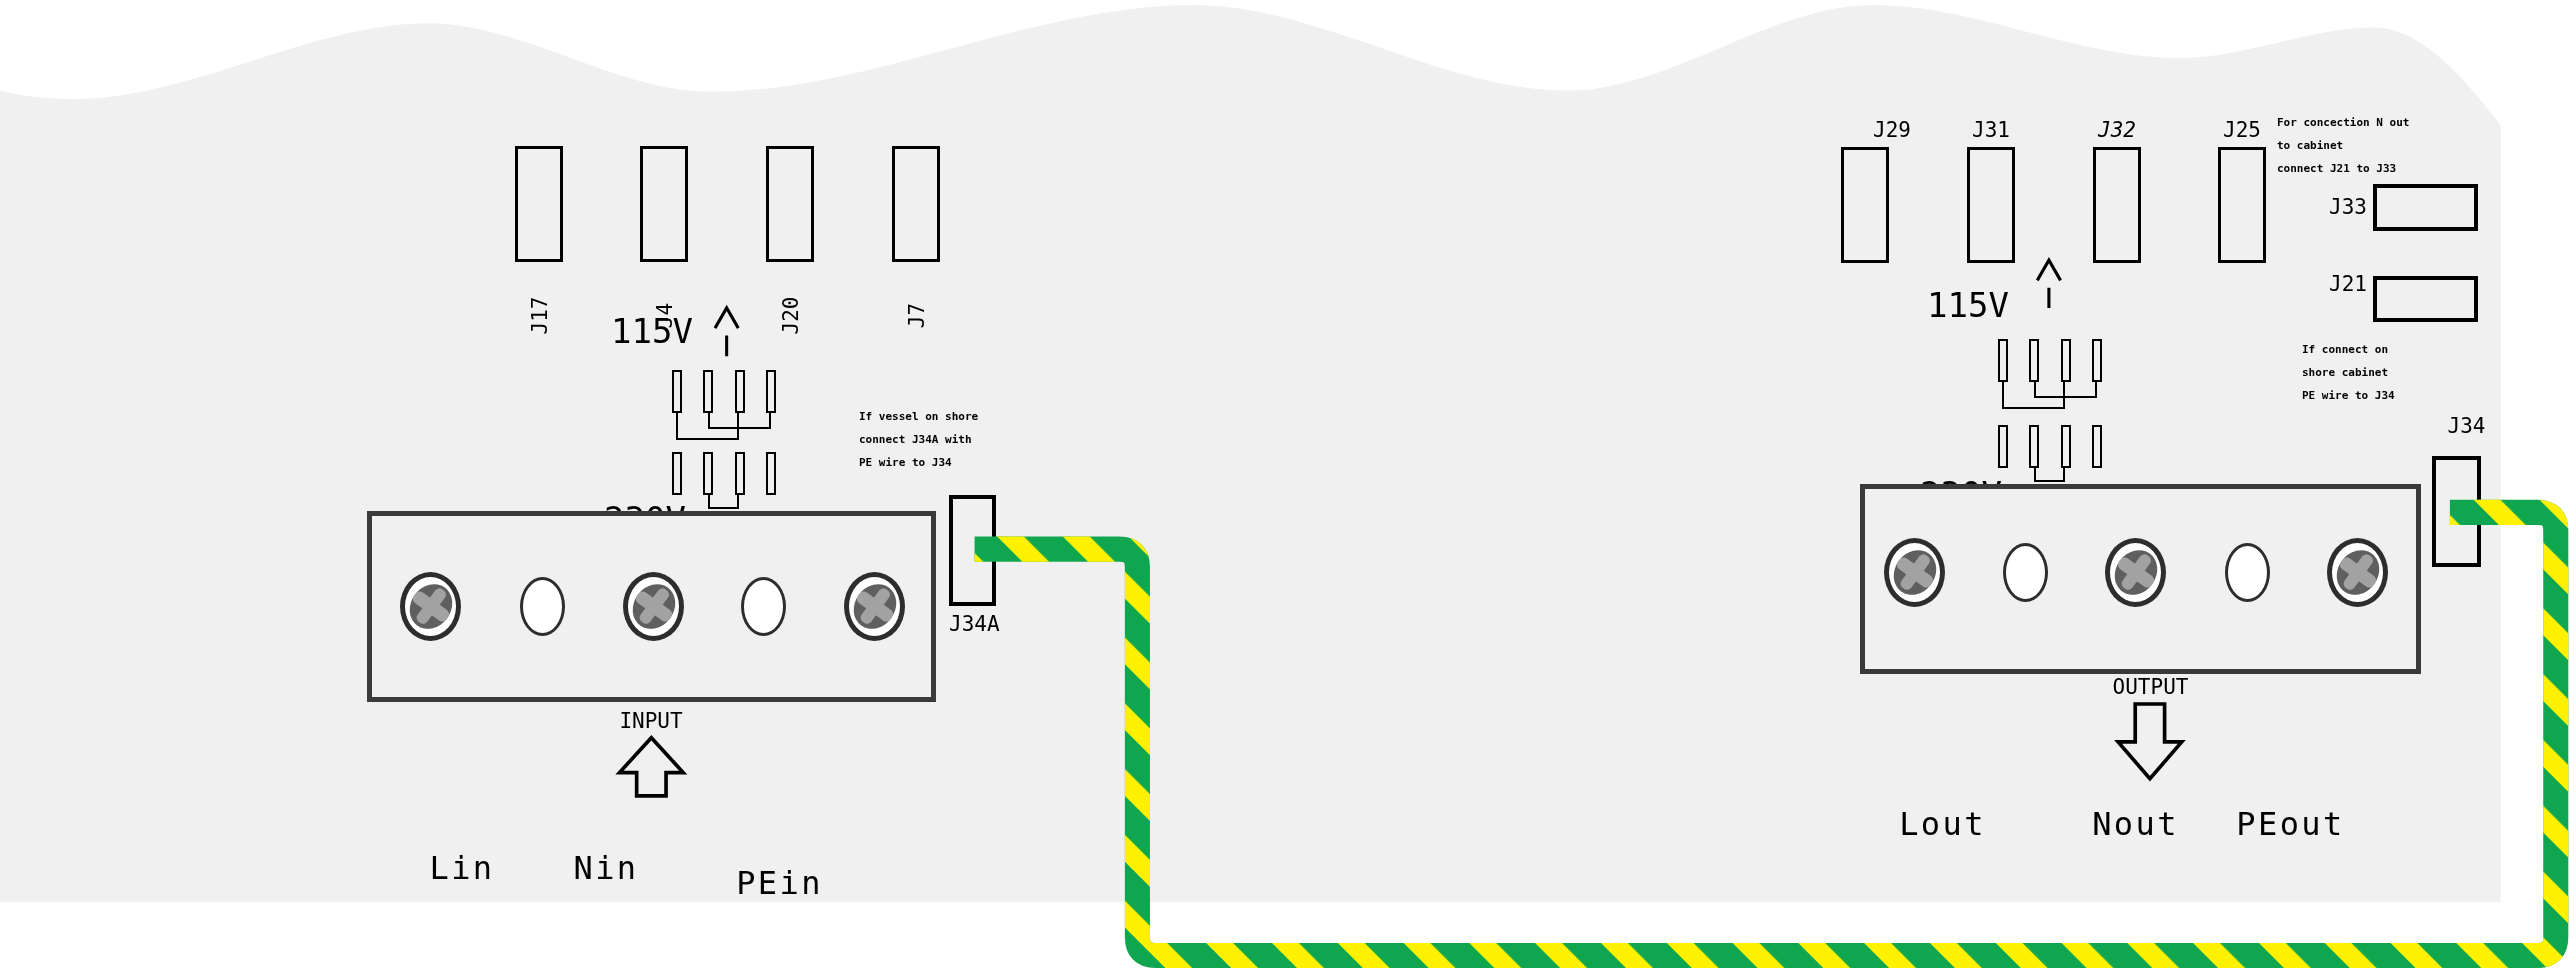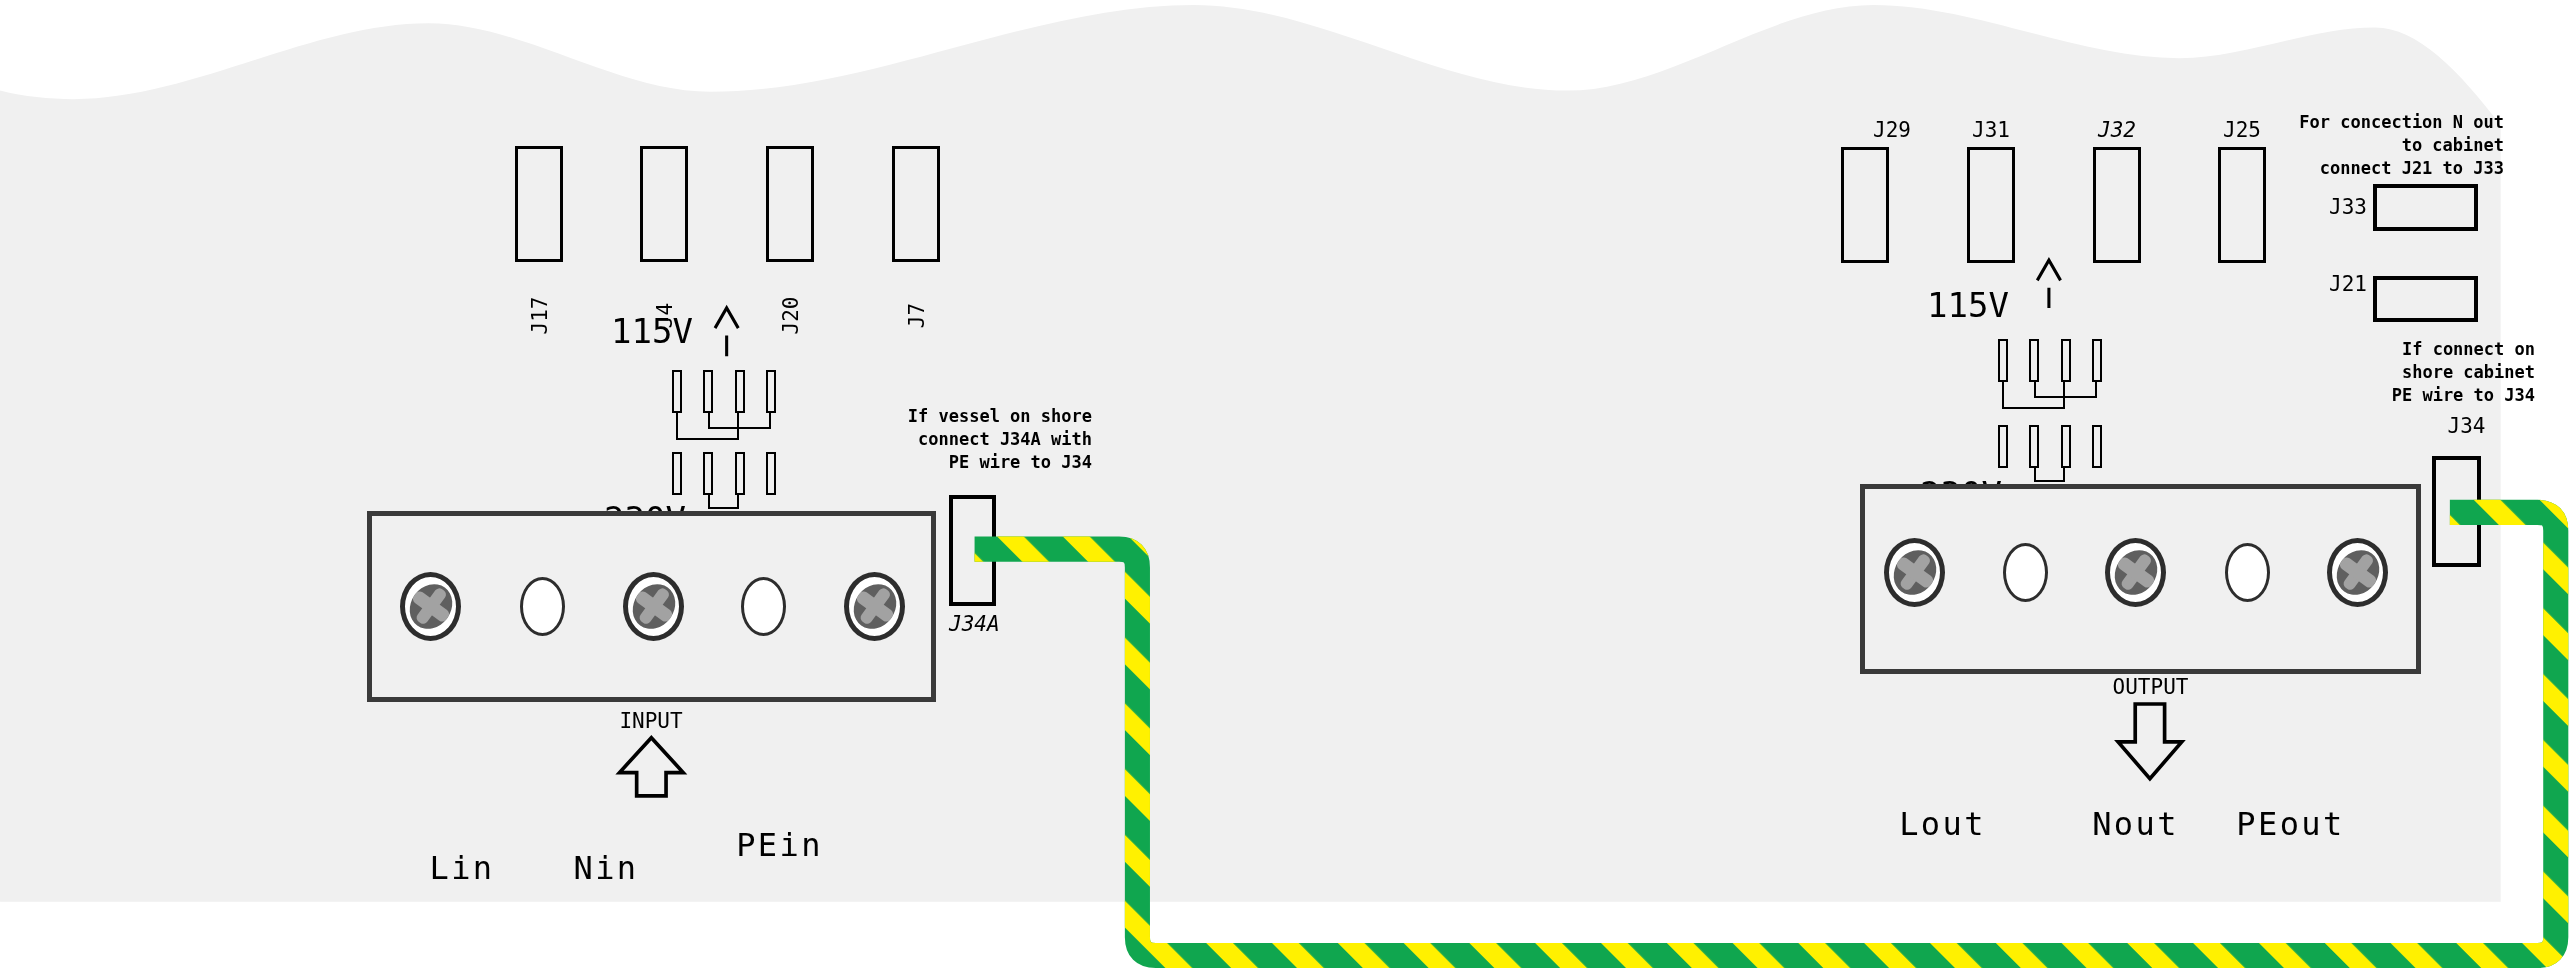--- a/index.html
+++ b/index.html
@@ -23,21 +23,21 @@
   .screw-disc::after{content:"";position:absolute;top:50%;left:0px;width:40px;height:12.2px;
               margin-top:-6.1px;background:#a2a2a2;border-radius:4.9px;}
   .oval{width:45px;height:59px;border:3.7px solid #2d2d2d;border-radius:50%;background:#fff;}
   
   .txt{white-space:pre;}
   .center{text-align:center;}
   .right{text-align:right;}
   .fs34{font-size:21px;line-height:24.5px;}
   .fs52{font-size:32px;line-height:34px;}
   .fs56{font-size:34px;line-height:38px;}
-  .note{font-weight:bold;font-size:17px;line-height:23px;text-align:right;}
+  .note{font-weight:bold;font-size:11px;line-height:23px;text-align:left;}
   .rot{transform:rotate(-90deg);}
 </style>
 </head>
 <body>
 
 <div id="page">
 
   <svg class="layer" width="2576" height="977" viewBox="0 0 4208 1596">
     <path d="M 0 148 C 40 158 80 162 120 162 C 313 162 507 38 700 38
              C 853 38 1007 150 1160 150 C 1423 150 1687 8 1950 8
@@ -88,24 +88,24 @@
     </div>
   <div class="abs oval" style="left:741px;top:577px;"></div>
   <div class="abs screw" style="left:844px;top:572px;">
       <div class="screw-disc"></div>
     </div>
 
   <div class="abs txt fs34 center" style="left:590px;top:709px;width:122px;">INPUT</div>
 
   <div class="abs txt fs52 center" style="left:401px;top:851px;width:122px;letter-spacing:2.4px;">Lin</div>
   <div class="abs txt fs52 center" style="left:545px;top:851px;width:122px;letter-spacing:2.4px;">Nin</div>
-  <div class="abs txt fs52 center" style="left:706px;top:828px;width:147px;letter-spacing:2.4px;">PEin</div>
+  <div class="abs txt fs52 center" style="left:706px;top:866px;width:147px;letter-spacing:2.4px;">PEin</div>
 
   <div class="abs hbox" style="left:949px;top:495px;width:47px;height:111px;"></div>
-  <div class="abs txt fs34" style="left:949px;top:612px;font-style:italic;">J34A</div>
+  <div class="abs txt fs34" style="left:949px;top:612px;">J34A</div>
 
   <div class="abs txt fs34 center" style="left:1819px;top:118px;width:92px;text-align:right;">J29</div>
   <div class="abs txt fs34 center" style="left:1945px;top:118px;width:92px;">J31</div>
   <div class="abs txt fs34 center" style="left:2071px;top:118px;width:92px;font-style:italic;">J32</div>
   <div class="abs txt fs34 center" style="left:2196px;top:118px;width:92px;">J25</div>
 
   <div class="abs vconn" style="left:1841px;top:147px;width:48px;height:116px;"></div>
   <div class="abs vconn" style="left:1967px;top:147px;width:48px;height:116px;"></div>
   <div class="abs vconn" style="left:2093px;top:147px;width:48px;height:116px;"></div>
   <div class="abs vconn" style="left:2218px;top:147px;width:48px;height:116px;"></div>

